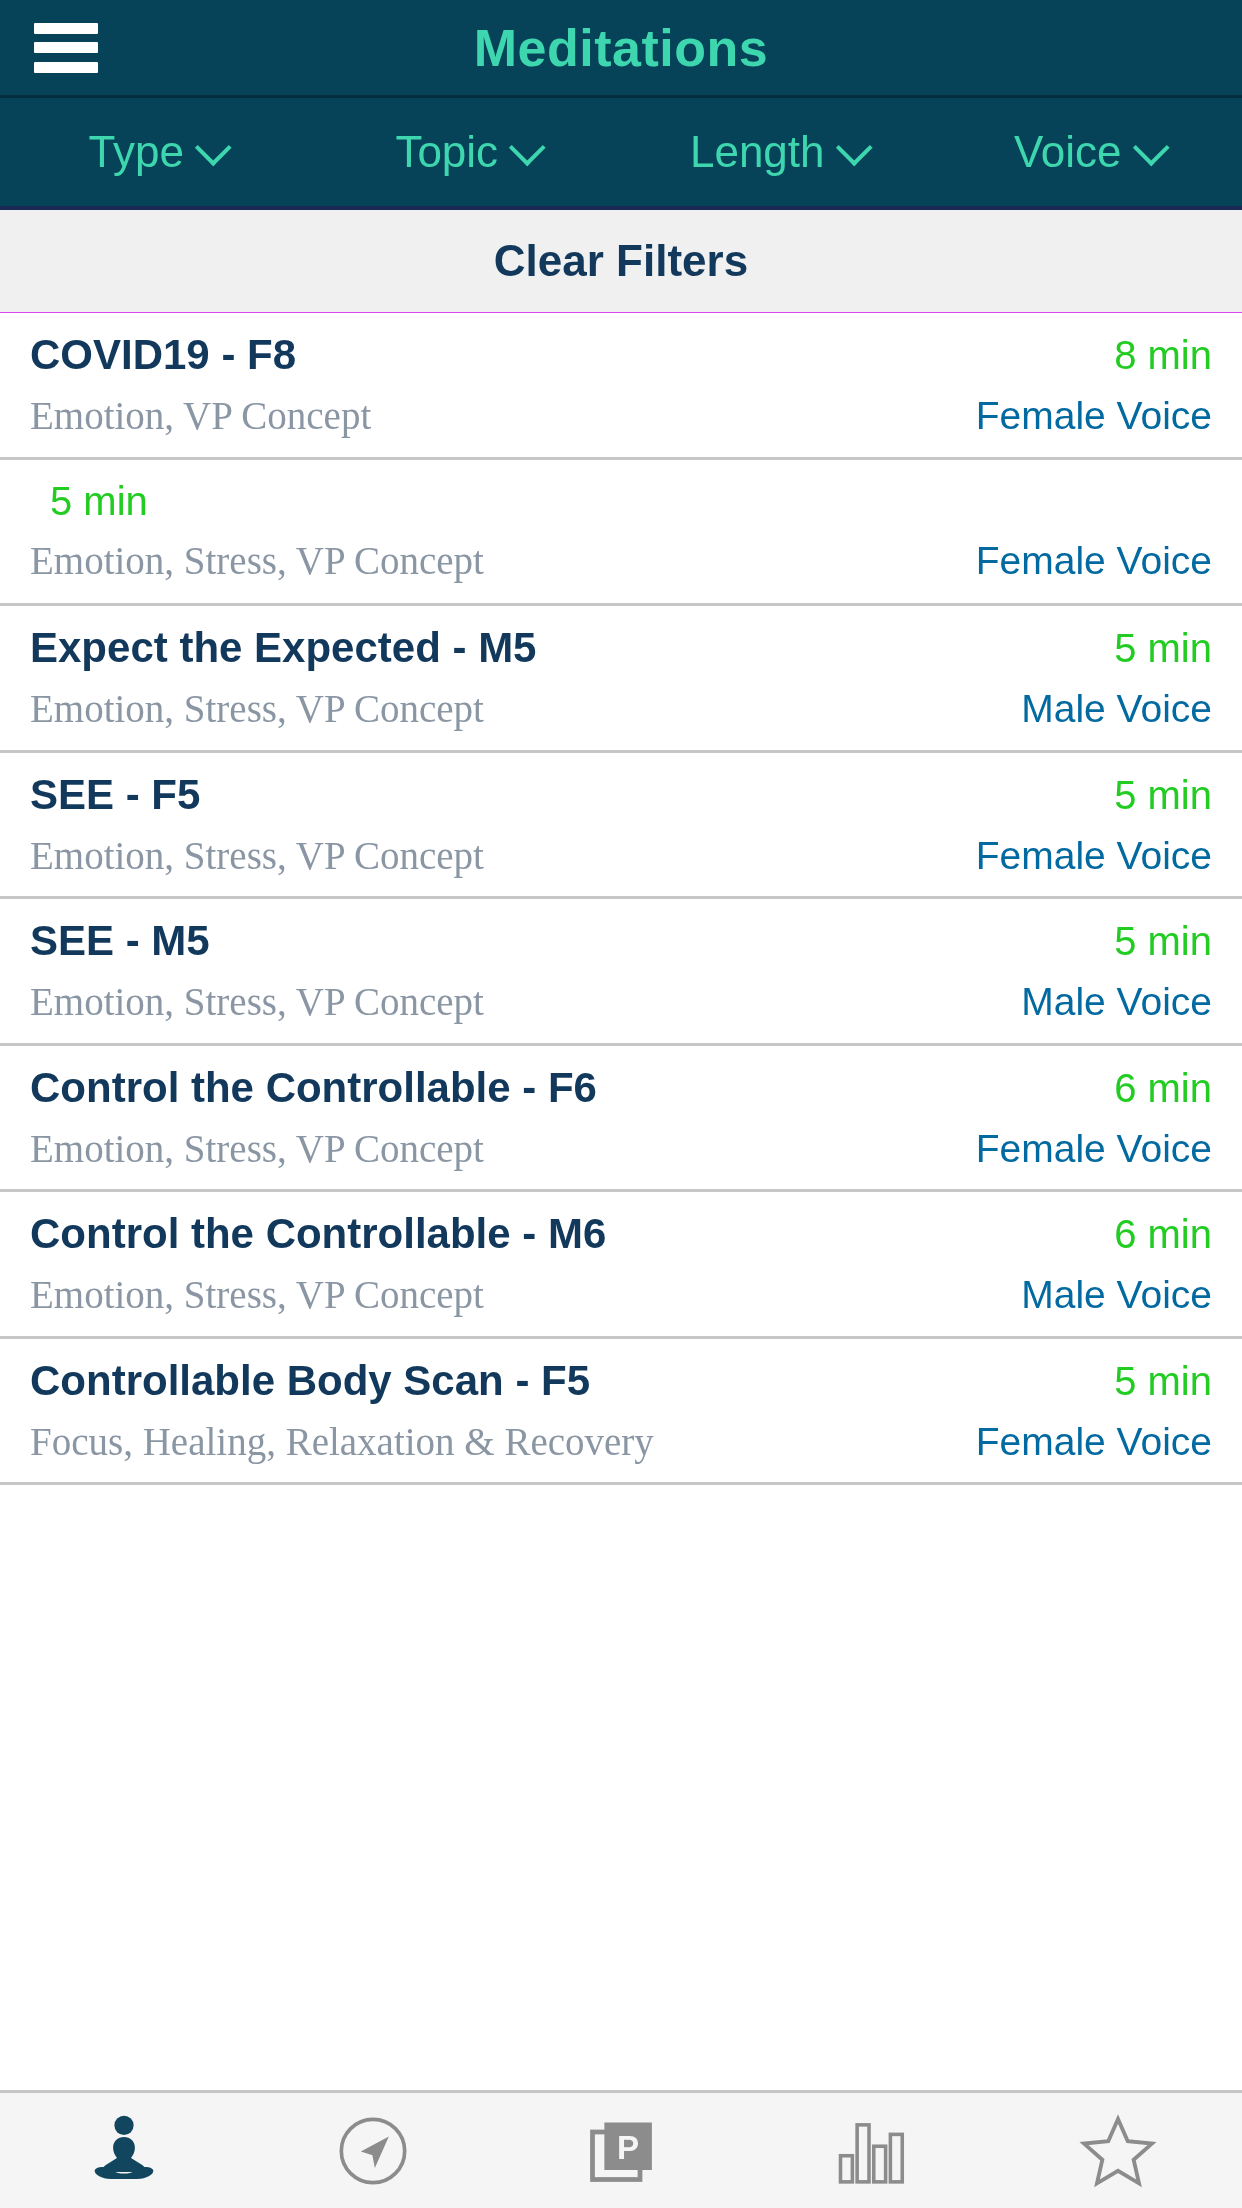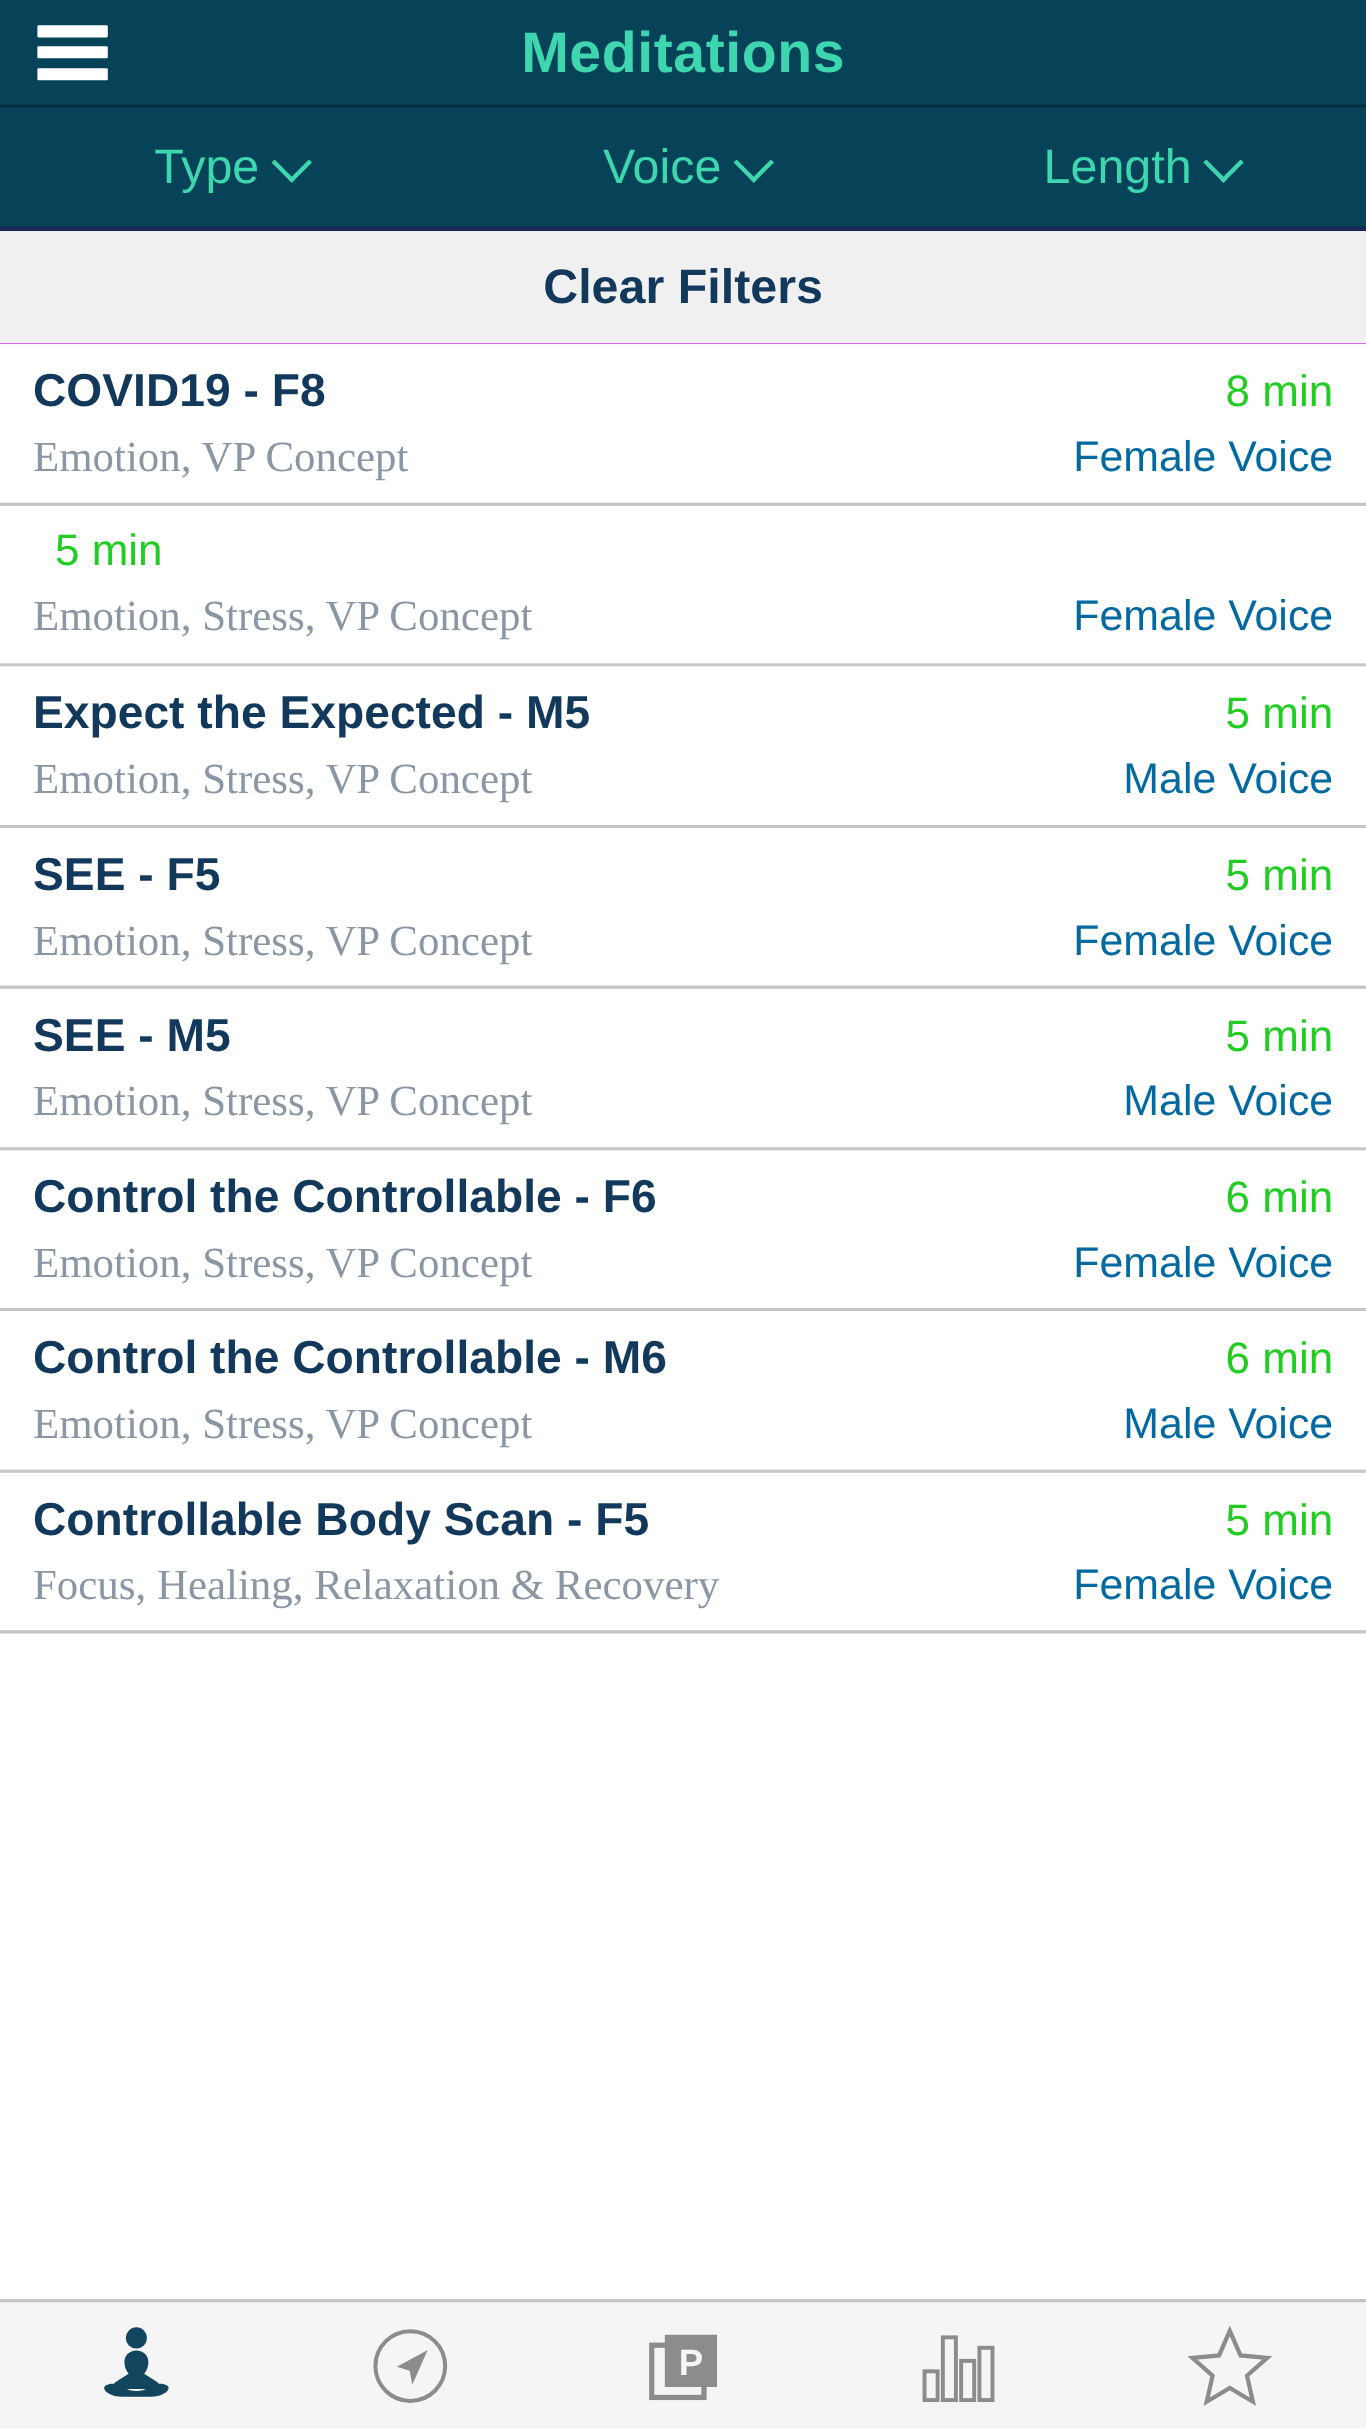--- a/index.html
+++ b/index.html
@@ -131,25 +131,29 @@
     </div>
     <div class="app-title">Meditations</div>
   </div>
 
   <div class="filterbar">
     <div class="filter-item">
       <span>Type</span>
       <i class="chev"></i>
     </div>
     <div class="filter-item">
-      <span>Voice</span>
+      <span>Topic</span>
       <i class="chev"></i>
     </div>
     <div class="filter-item">
       <span>Length</span>
+      <i class="chev"></i>
+    </div>
+    <div class="filter-item">
+      <span>Voice</span>
       <i class="chev"></i>
     </div>
   </div>
 
   <div class="clear-bar">
     <span>Clear Filters</span>
   </div>
 
   <div class="list">
 

